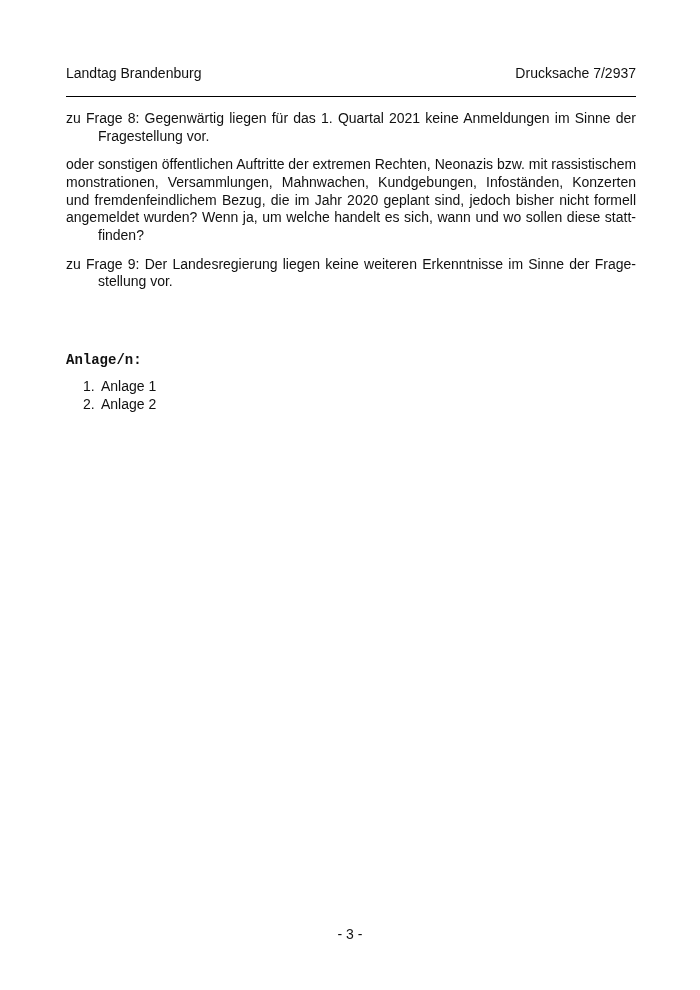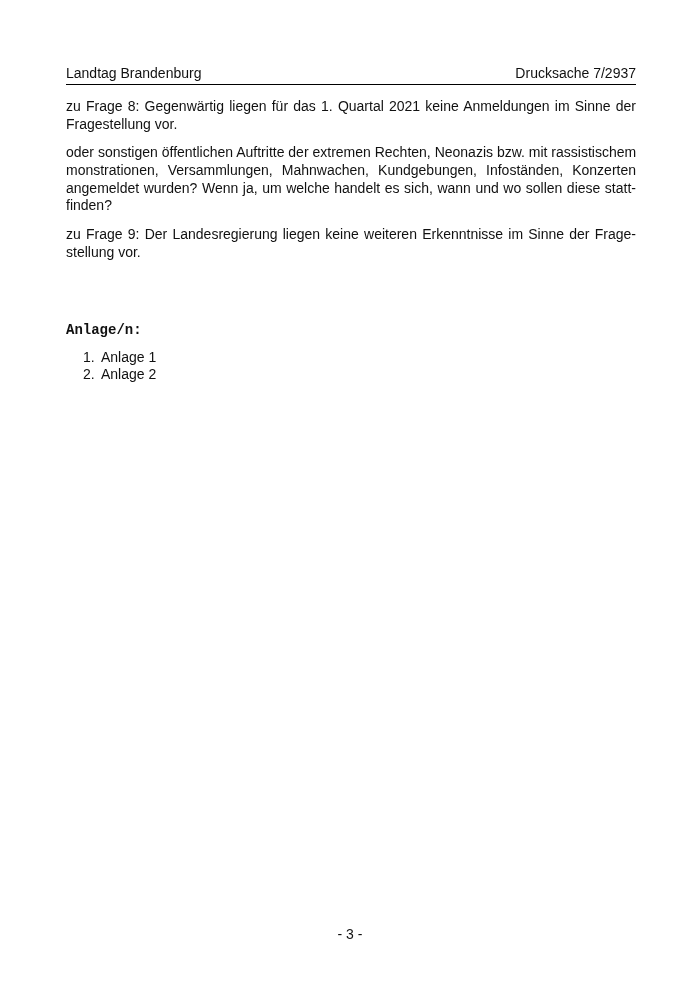--- a/index.html
+++ b/index.html
@@ -14,34 +14,35 @@
     font-size: 14px;
     line-height: 17.8px;
     padding: 64px 64px 0 66px;
     overflow: hidden;
   }
   .doc-header {
     display: flex;
     justify-content: space-between;
     align-items: baseline;
     line-height: 18px;
-    padding-bottom: 2px;
+    padding-bottom: 14px;
     border-bottom: 1.5px solid #000000;
   }
   .para { margin: 0 0 10.5px 0; }
   .para-first { margin-top: 13px; }
   .para-last { margin-bottom: 0; }
   .para-line {
     display: block;
     white-space: nowrap;
     text-align: justify;
     text-align-last: justify;
   }
   .para-line-last {
     text-align-last: left;
+    margin-left: 32px;
   }
   .attachments-heading {
     margin-top: 61px;
     font-size: 14px;
     font-weight: bold;
     line-height: 17.8px;
     font-family: Liberation Mono, monospace;
   }
   .attachments-list {
     margin-top: 8.5px;
@@ -78,20 +79,21 @@
   <main>
 
     <p class="para para-first">
       <span class="para-line">zu Frage 8: Gegenwärtig liegen für das 1. Quartal 2021 keine Anmeldungen im Sinne der</span>
       <span class="para-line para-line-last">Fragestellung vor.</span>
     </p>
 
     <p class="para">
       <span class="para-line">oder sonstigen öffentlichen Auftritte der extremen Rechten, Neonazis bzw. mit rassistischem</span>
       <span class="para-line">monstrationen, Versammlungen, Mahnwachen, Kundgebungen, Infoständen, Konzerten</span>
+      <span class="para-line">und fremdenfeindlichem Bezug, die im Jahr 2020 geplant sind, jedoch bisher nicht formell</span>
       <span class="para-line">angemeldet wurden? Wenn ja, um welche handelt es sich, wann und wo sollen diese statt-</span>
       <span class="para-line para-line-last">finden?</span>
     </p>
 
     <p class="para para-last">
       <span class="para-line">zu Frage 9: Der Landesregierung liegen keine weiteren Erkenntnisse im Sinne der Frage-</span>
       <span class="para-line para-line-last">stellung vor.</span>
     </p>
 
     <h3 class="attachments-heading">Anlage/n:</h3>

